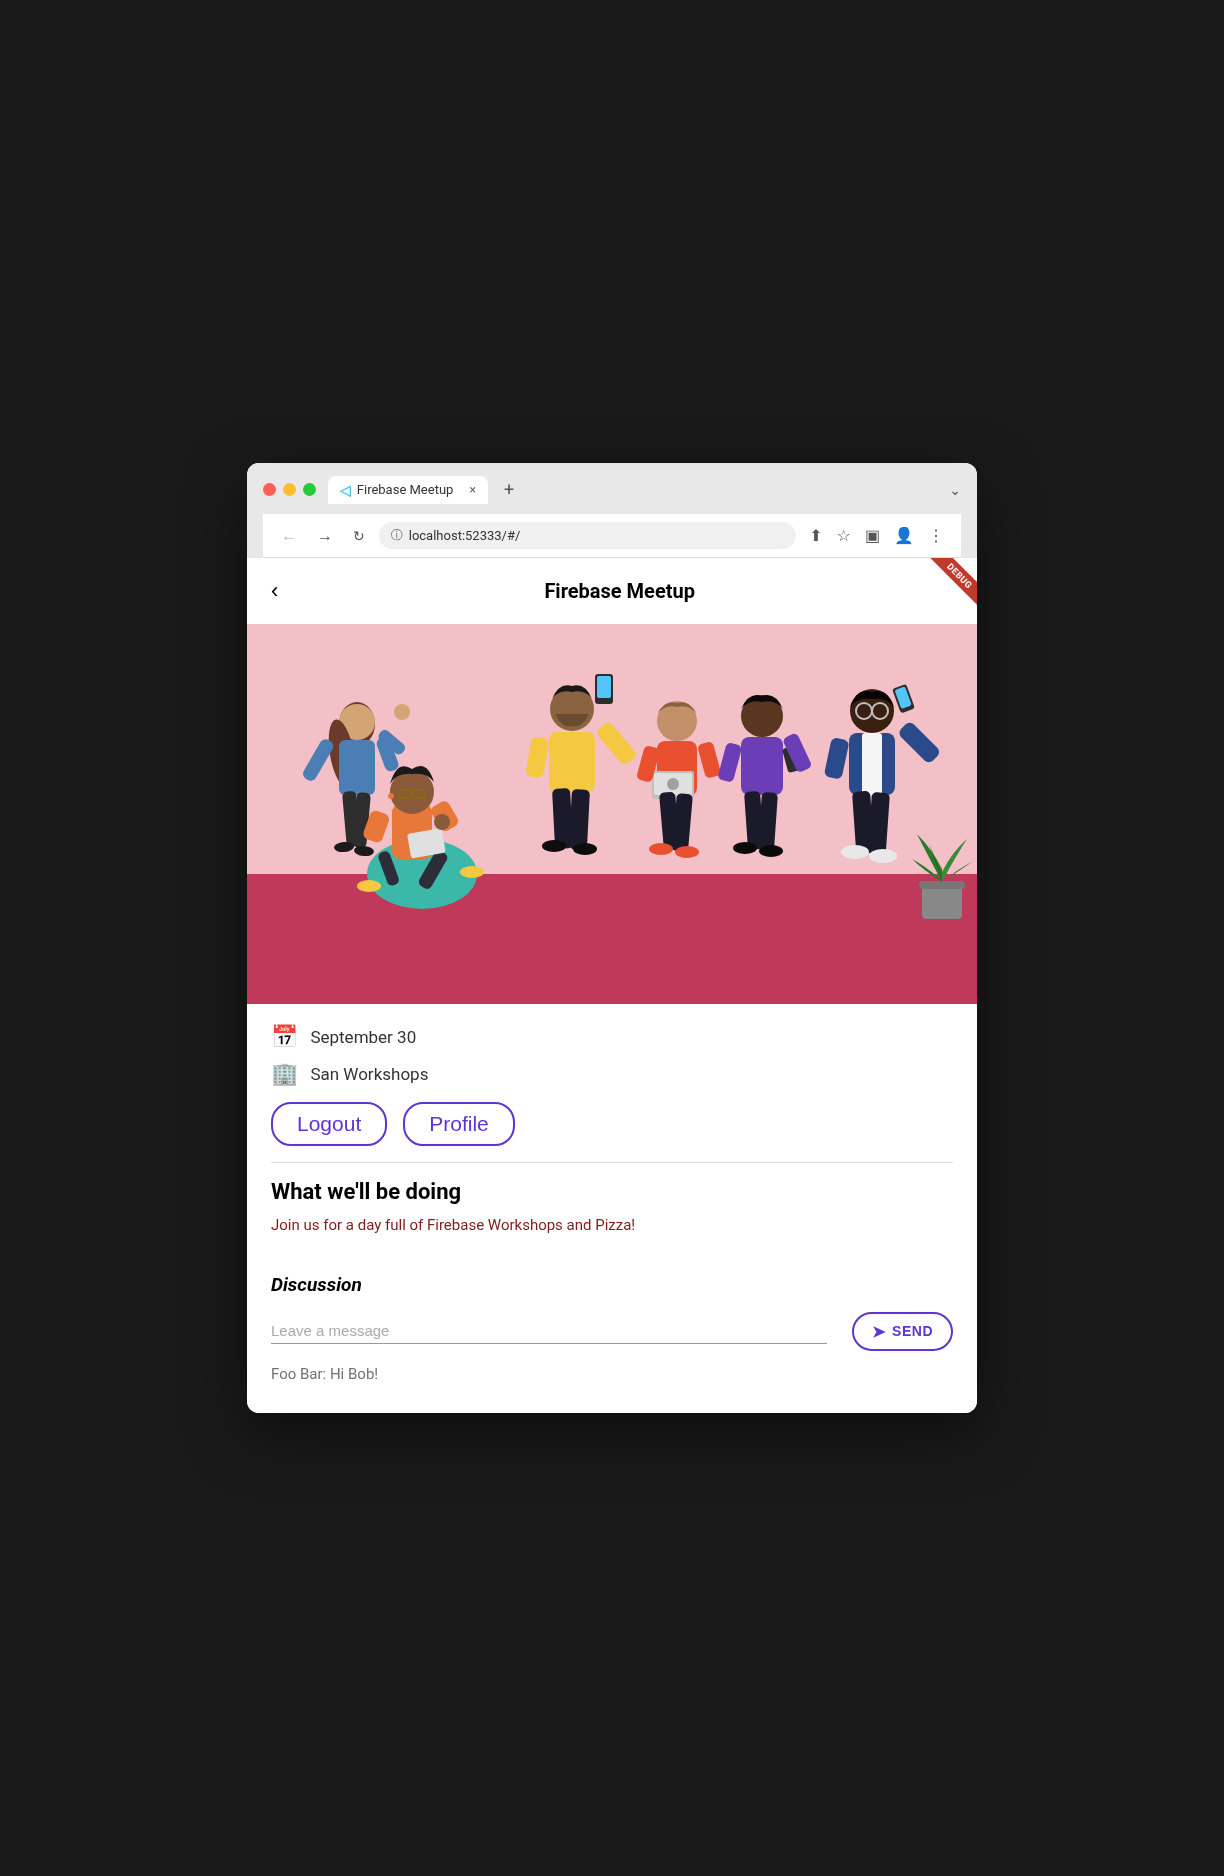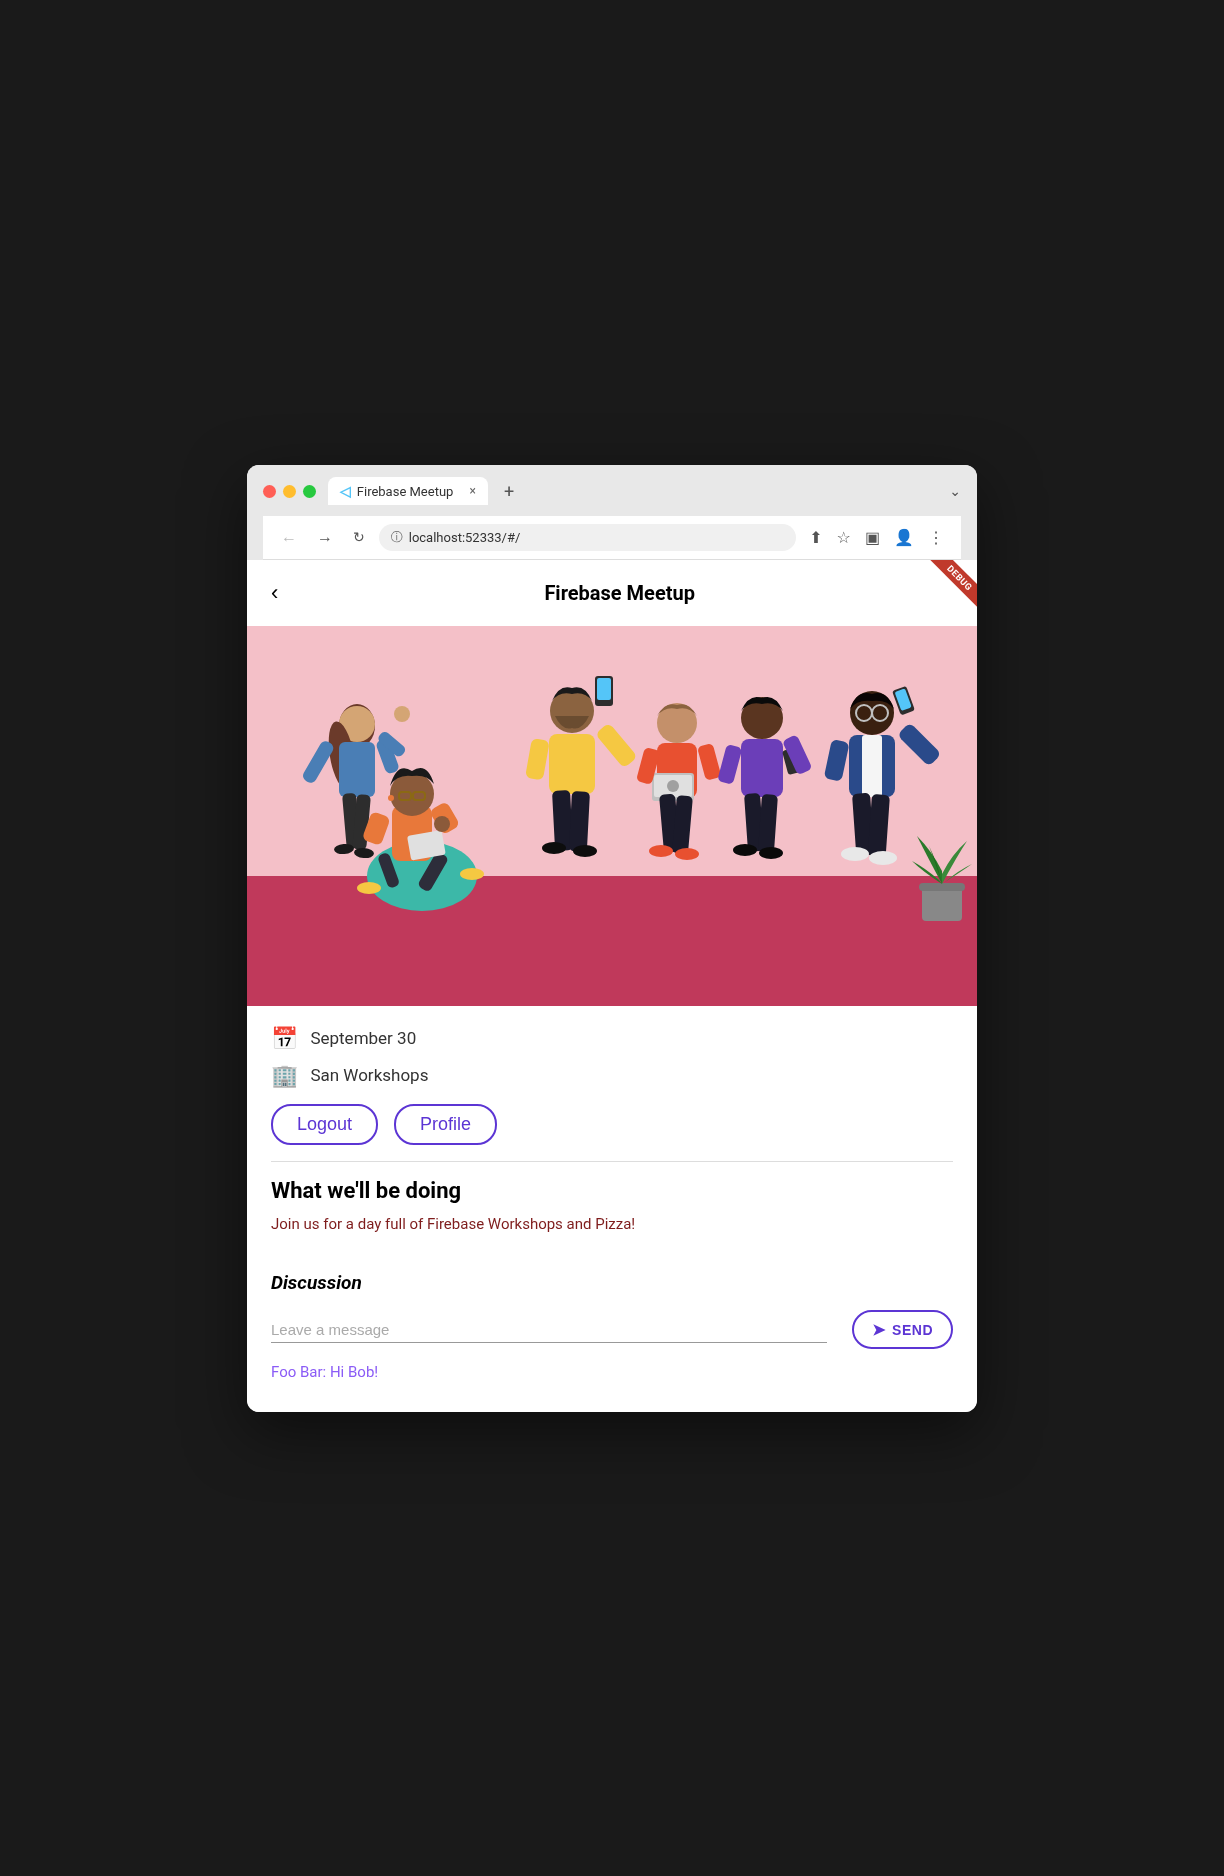--- a/index.html
+++ b/index.html
@@ -253,21 +253,21 @@
       gap: 16px;
       margin: 16px 0;
     }
 
     .action-btn {
       border: 2px solid #5c35d4;
       background: white;
       color: #5c35d4;
       padding: 8px 24px;
       border-radius: 20px;
-      font-size: 18px;
+      font-size: 21px;
       font-weight: 500;
       cursor: pointer;
     }
 
     .divider {
       border: none;
       border-top: 1px solid #ddd;
       margin: 16px 0;
     }
 
@@ -337,21 +337,21 @@
     .send-icon {
       font-size: 16px;
     }
 
     .chat-messages {
       margin-top: 12px;
     }
 
     .chat-message {
       font-size: 15px;
-      color: #8b5cf6;
+      color: #737373;
       margin-bottom: 8px;
       line-height: 1.5;
     }
   </style>
 </head>
 <body>
 
 <div class="browser-window">
 
   <div class="browser-chrome">

